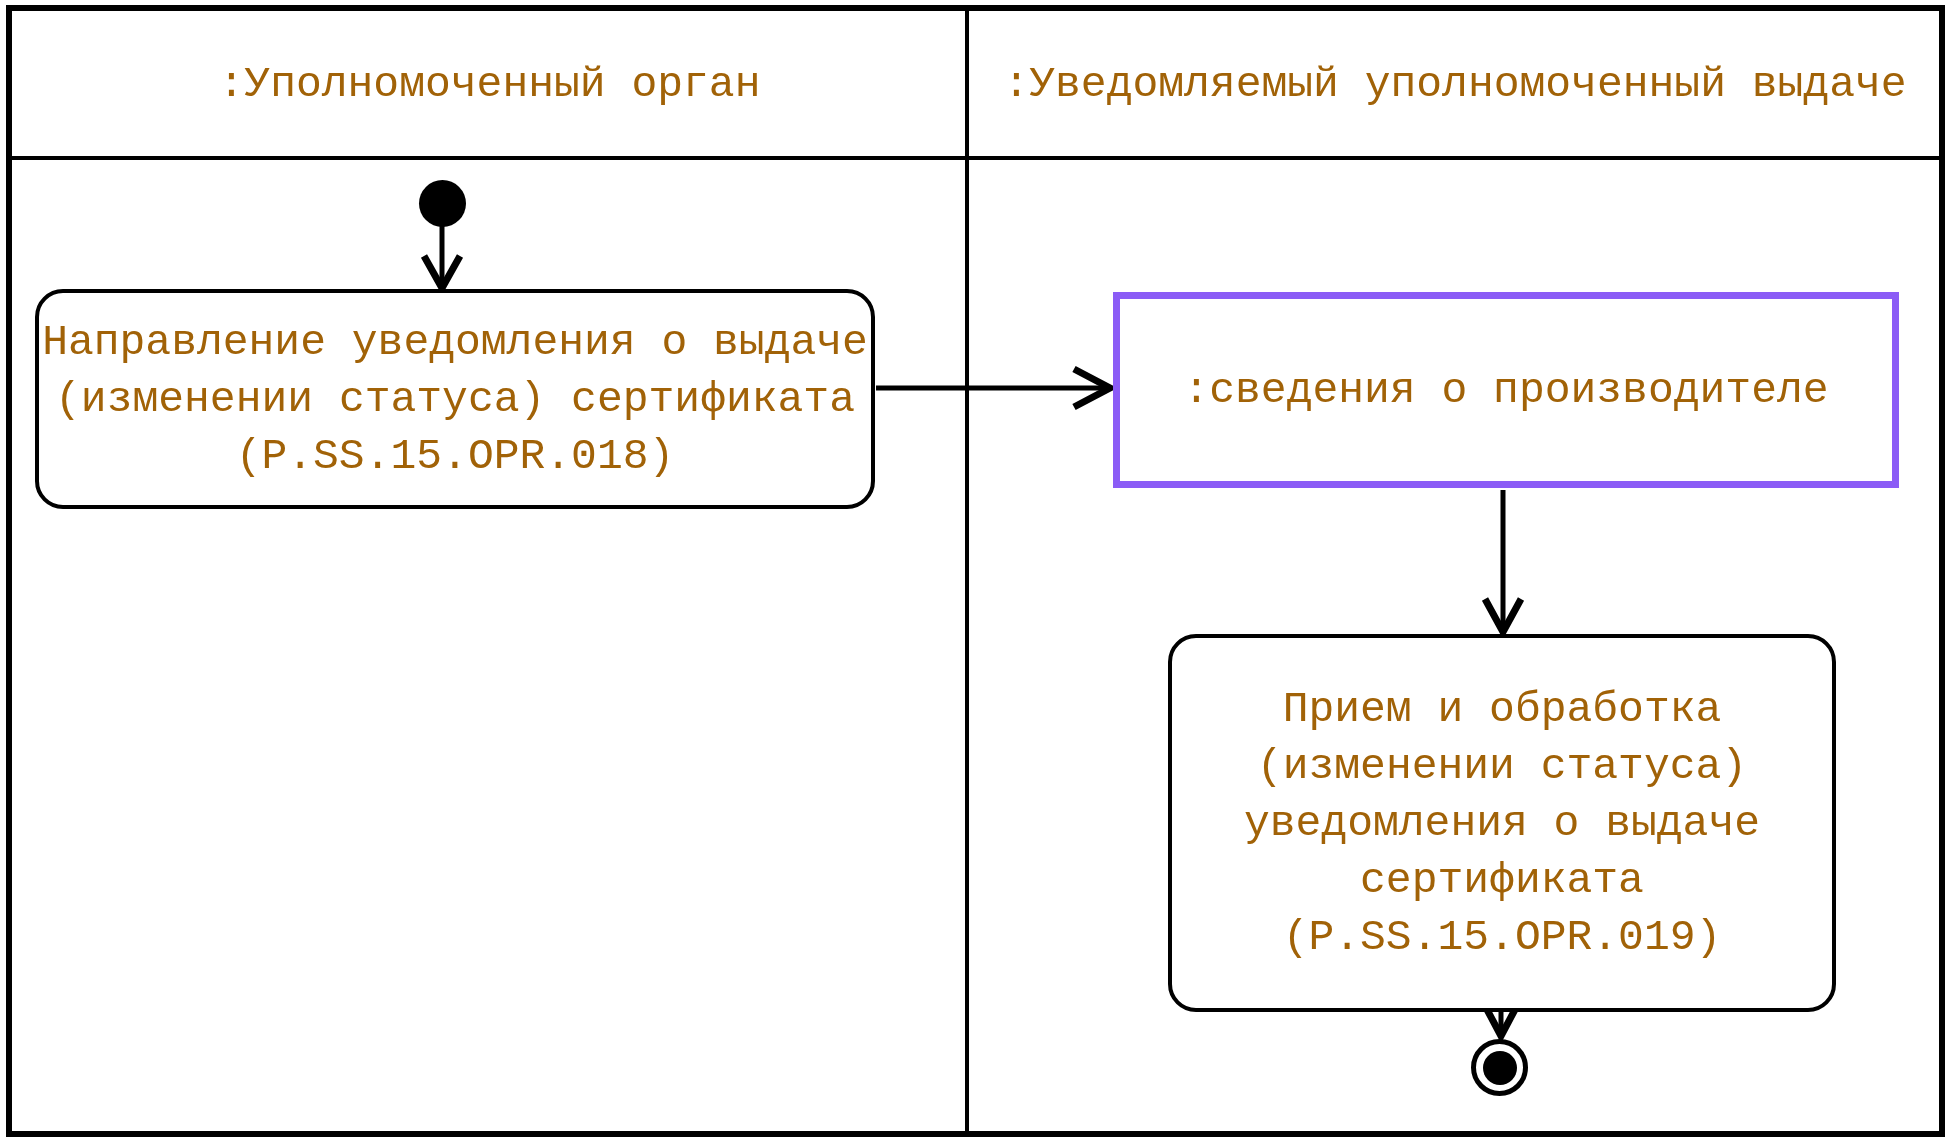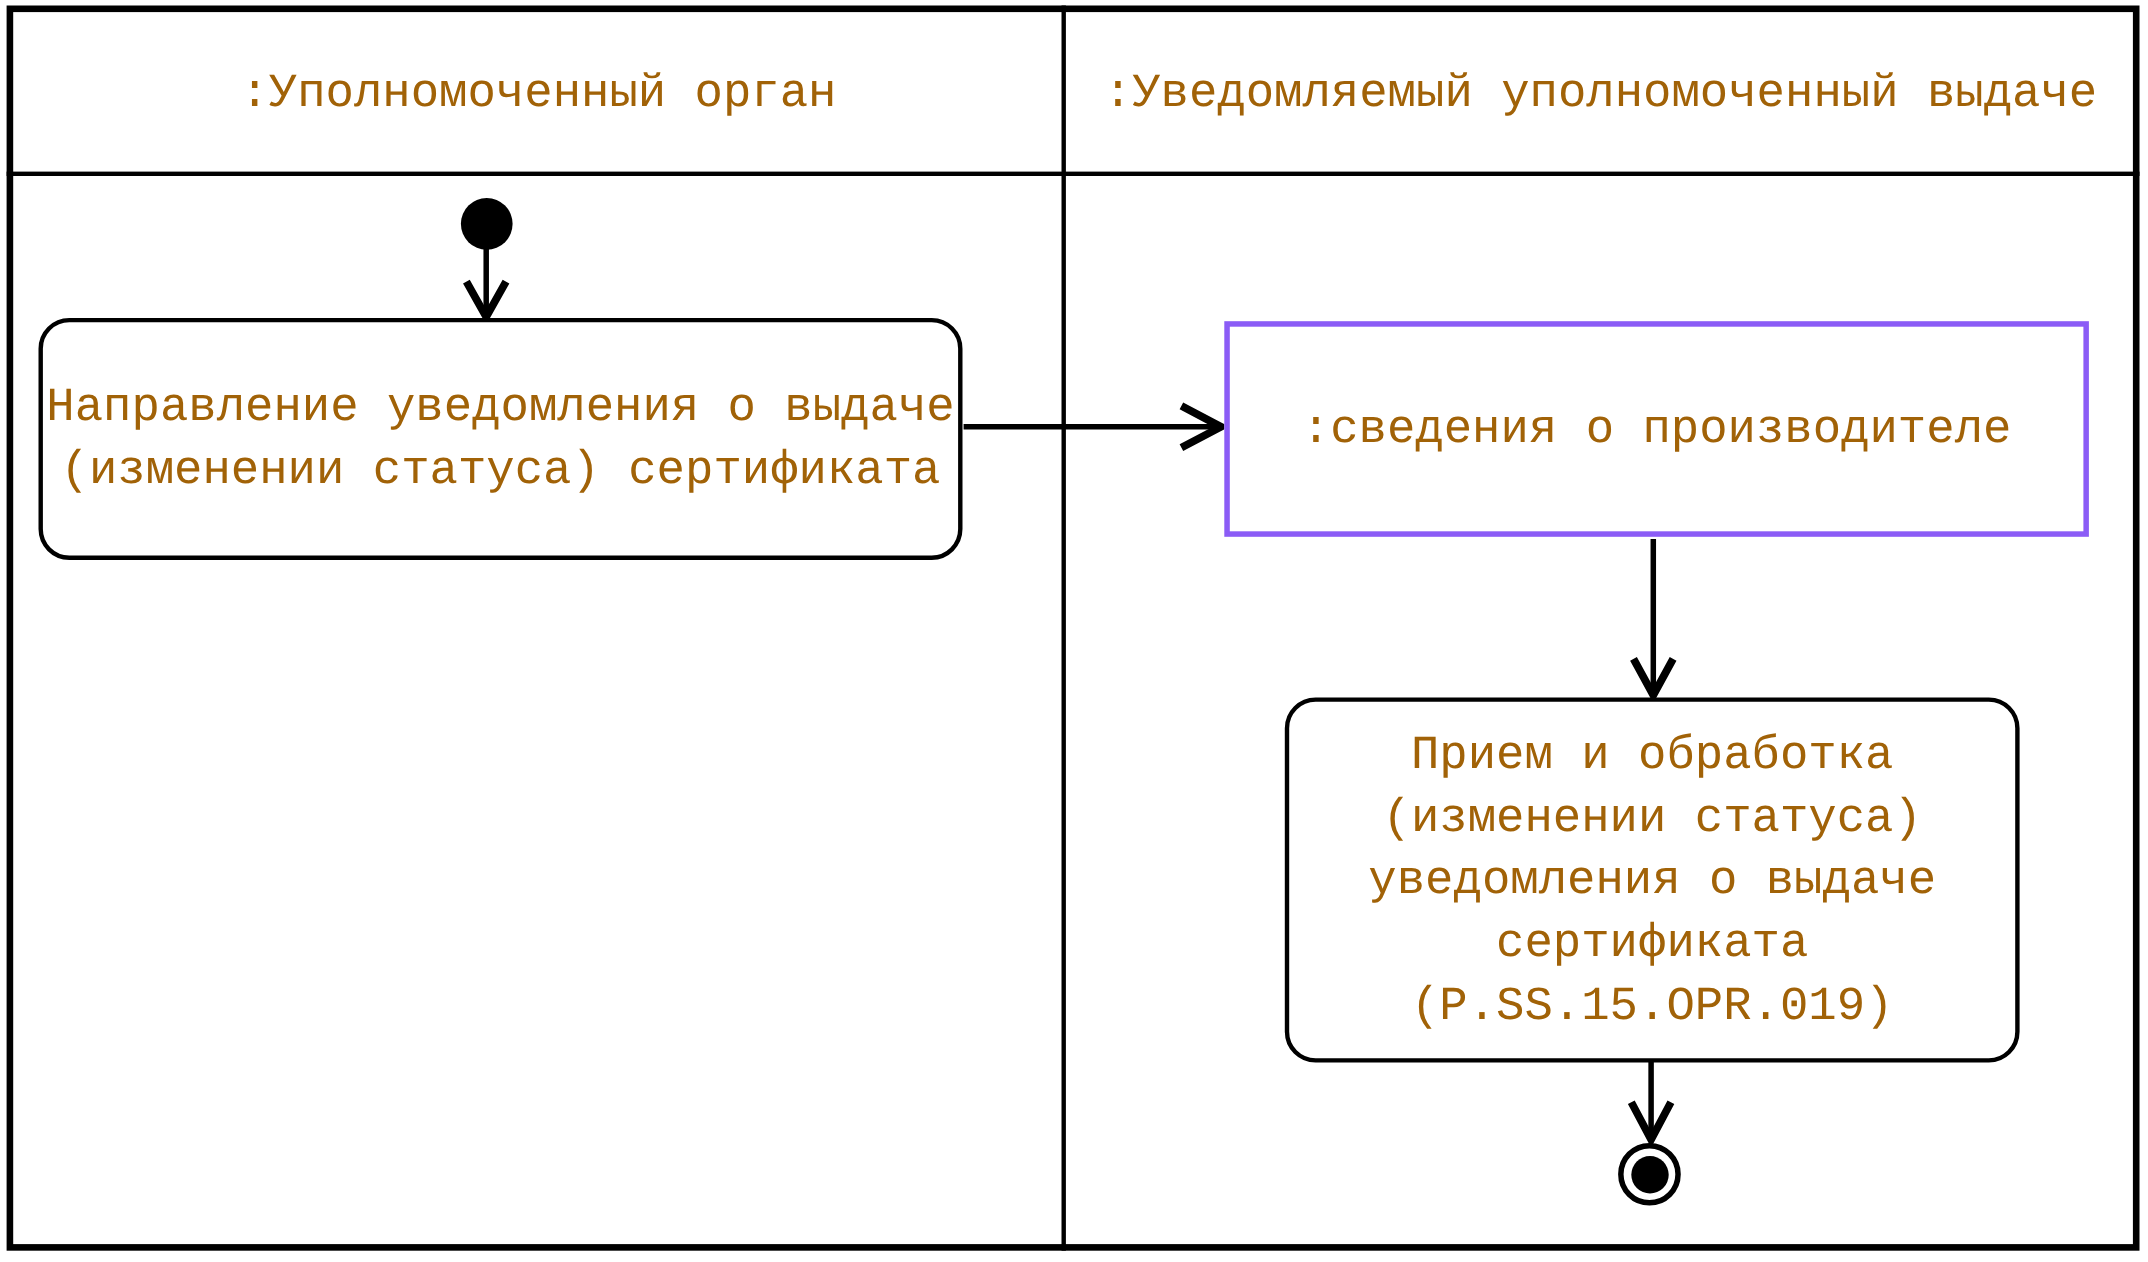--- a/index.html
+++ b/index.html
@@ -41,25 +41,25 @@
   .node {
     position: absolute;
     display: flex; flex-direction: column;
     align-items: center; justify-content: center;
     text-align: center;
     font-size: 43px; line-height: 57px;
     box-sizing: border-box;
     background: #fff;
   }
   .action { border: 4px solid #000; border-radius: 28px; }
-  .object { border: 5px solid #8b5cf6; }
+  .object { border: 7px solid #8b5cf6; }
 
   #activity1 { left: 35px;   top: 289px; width: 840px; height: 220px; }
   #object1   { left: 1113px; top: 292px; width: 786px; height: 196px; }
-  #activity2 { left: 1168px; top: 634px; width: 668px; height: 332px; }
+  #activity2 { left: 1168px; top: 634px; width: 668px; height: 378px; }
 
   .start-node {
     position: absolute;
     left: 419px; top: 180px; width: 47px; height: 47px;
     background: #000; border-radius: 50%;
   }
   .final-node {
     position: absolute;
     left: 1471px; top: 1039px; width: 57px; height: 57px;
     border: 5px solid #000; border-radius: 50%;
@@ -112,20 +112,21 @@
     </g>
     <g>
       <line class="stem" x1="1501" y1="958" x2="1501" y2="1033"></line>
       <polyline class="head" points="1483,1002 1501,1036 1519,1002"></polyline>
     </g>
   </svg>
 
   <div class="node action" id="activity1">
     <div>Направление уведомления о выдаче</div>
     <div>(изменении статуса) сертификата</div>
+    <div>(P.SS.15.OPR.018)</div>
   </div>
 
   <div class="node object" id="object1">
     <div>:сведения о производителе</div>
   </div>
 
   <div class="node action" id="activity2">
     <div>Прием и обработка</div>
     <div>(изменении статуса)</div>
     <div>уведомления о выдаче</div>

